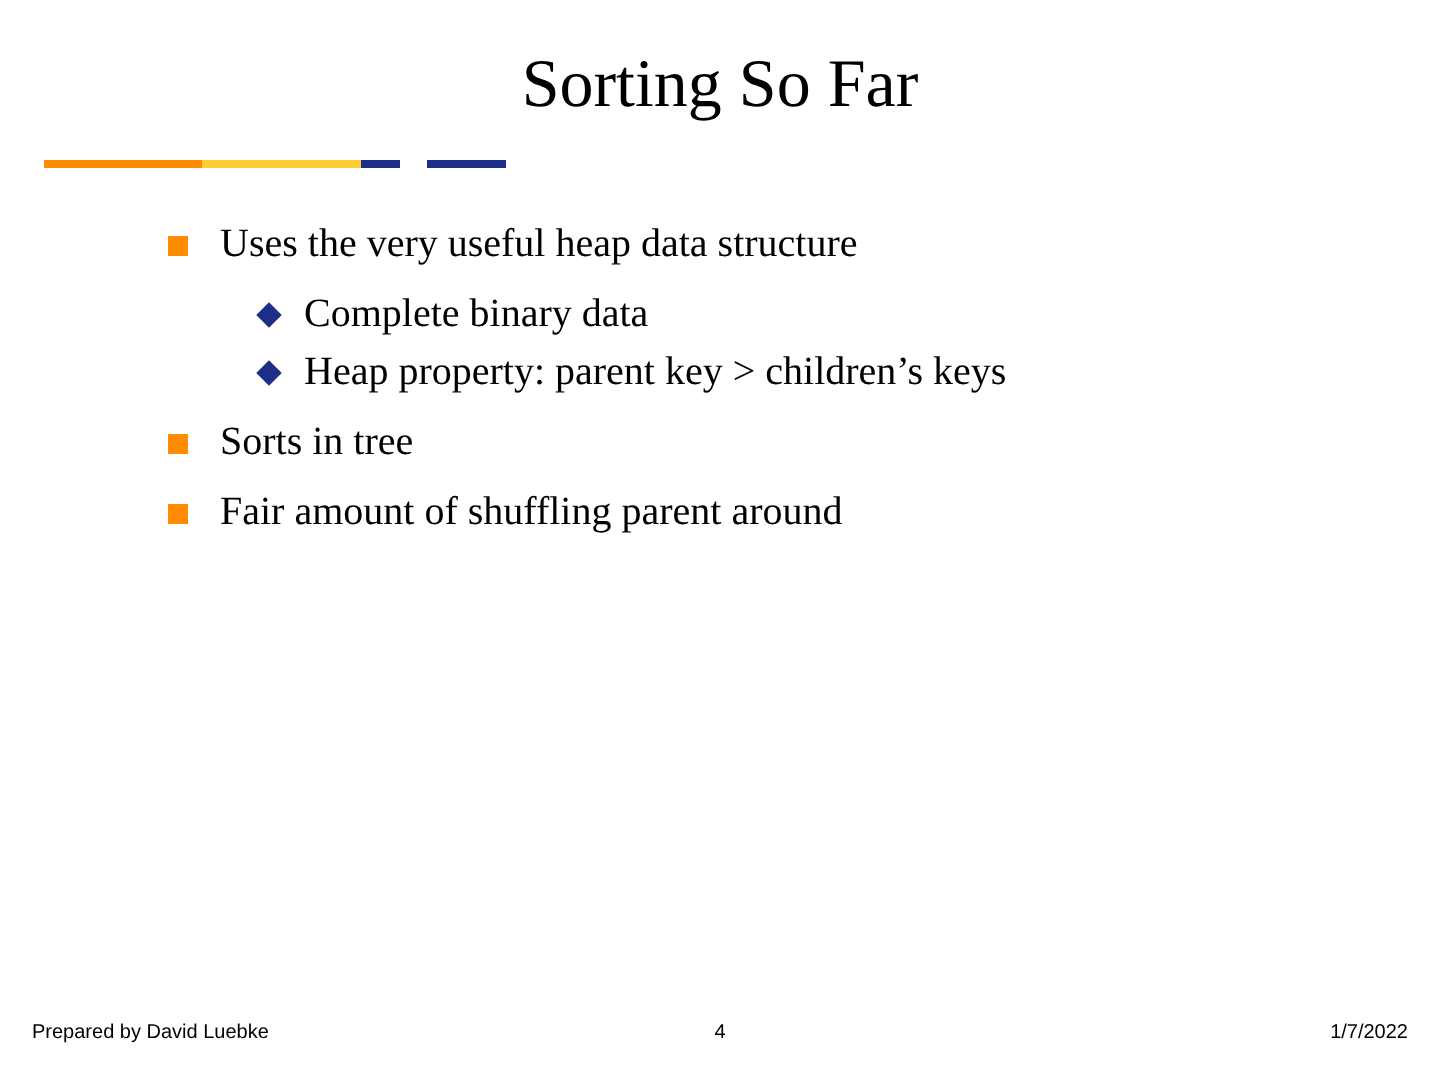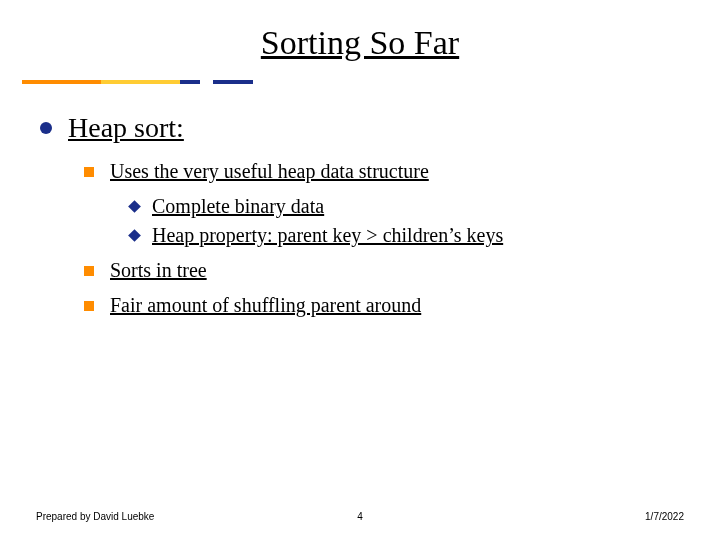--- a/index.html
+++ b/index.html
@@ -8,21 +8,20 @@
     font-family: "Times New Roman", Times, serif;
     background: #fff;
     color: #000;
     position: relative;
   }
   .slide {
     width: 720px;
     height: 540px;
     position: relative;
     padding: 0;
-    text-decoration: underline;
   }
   .title {
     font-size: 34px;
     text-align: center;
     padding-top: 24px;
     padding-bottom: 18px;
     font-weight: normal;
   }
   .rule {
     height: 4px;
@@ -78,21 +77,21 @@
     display: flex; align-items: center; justify-content: flex-start;
   }
   .lvl3 .bullet .dm {
     width: 9px; height: 9px; background: #1a2e8a;
     transform: rotate(45deg);
   }
   .lvl3 .text { font-size: 20px; line-height: 1.25; }
   .footer {
     position: absolute;
     left: 0; right: 0; bottom: 18px;
-    padding: 0 36px;
+    padding: 0 16px;
     display: flex;
     justify-content: space-between;
     align-items: flex-end;
     font-family: Arial, Helvetica, sans-serif;
     font-size: 10px;
     color: #000;
   }
   .footer .center {
     position: absolute;
     left: 50%; transform: translateX(-50%);
@@ -103,26 +102,20 @@
 <body>
 
 <div class="slide">
 
   <h1 class="title">Sorting So Far</h1>
 
   <div class="rule"></div>
 
   <div class="body">
 
-    <div class="lvl1">
-      <span class="bullet">
-          <span class="dot"></span>
-        </span>
-      <span class="text">Heap sort:</span>
-    </div>
 
     <div class="lvl2-wrap">
 
       <div class="lvl2">
         <span class="bullet">
             <span class="sq"></span>
           </span>
         <span class="text">Uses the very useful heap data structure</span>
       </div>
 

